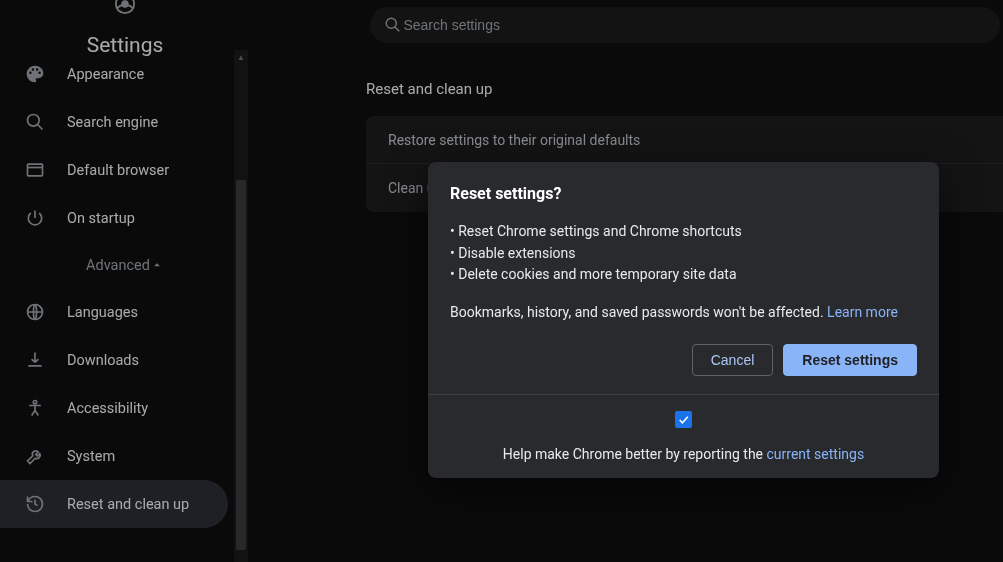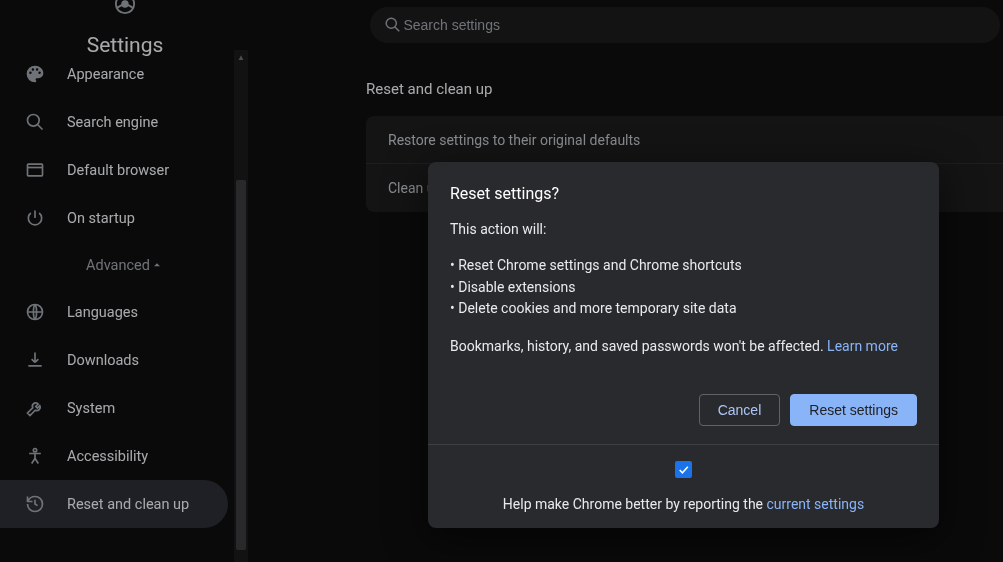--- a/index.html
+++ b/index.html
@@ -174,39 +174,39 @@
     top: 162px;
     width: 511px;
     background: #292a2d;
     border-radius: 8px;
     box-shadow: 0 10px 40px rgba(0,0,0,0.6);
     overflow: hidden;
   }
   .dialog-body { padding: 22px 22px 18px 22px; }
   .dialog-title {
     font-size: 16px;
-    font-weight: 400;
+    font-weight: 700;
     color: #fff;
     margin-bottom: 18px;
   }
   .dialog-intro {
     font-size: 14px;
     color: #e8eaed;
     margin-bottom: 18px;
   }
   .dialog-list {
     font-size: 14px;
     color: #e8eaed;
     line-height: 1.55;
     margin-bottom: 18px;
   }
   .dialog-note {
     font-size: 14px;
     color: #e8eaed;
-    margin-bottom: 40px;
+    margin-bottom: 24px;
   }
   .link { color: #8ab4f8; cursor: pointer; }
 
   .dialog-actions {
     display: flex;
     justify-content: flex-end;
     gap: 10px;
     align-items: center;
   }
   .btn {
@@ -220,21 +220,21 @@
   }
   .btn-secondary {
     background: transparent;
     border: 1px solid #5f6368;
     color: #adc6f7;
   }
   .btn-primary {
     background: #8ab4f8;
     border: 1px solid #8ab4f8;
     color: #202124;
-    font-weight: 400;
+    font-weight: 700;
   }
 
   .dialog-footer {
     border-top: 1.5px solid #3c4043;
     padding: 16px 22px;
     display: flex;
     align-items: center;
     gap: 18px;
     color: #e8eaed;
     font-size: 14px;
@@ -336,33 +336,33 @@
     <span class="nav-icon">
       <svg viewBox="0 0 24 24" fill="none" stroke="currentColor" stroke-width="2">
           <path d="M12 3v12m0 0l-4-4m4 4l4-4M4 19h16"></path>
         </svg>
     </span>
     <span>Downloads</span>
   </div>
   <div class="nav-item">
     <span class="nav-icon">
       <svg viewBox="0 0 24 24" fill="none" stroke="currentColor" stroke-width="2">
-          <path d="M14.7 6.3a4 4 0 00-5.4 5.4L3 18l3 3 6.3-6.3a4 4 0 005.4-5.4l-2.8 2.8-2-2 2.8-2.8z"></path>
-        </svg>
-    </span>
-    <span>System</span>
-  </div>
-  <div class="nav-item">
-    <span class="nav-icon">
-      <svg viewBox="0 0 24 24" fill="none" stroke="currentColor" stroke-width="2">
           <circle cx="12" cy="5" r="2"></circle>
           <path d="M5 9h14M12 9v6m0 0l-4 6m4-6l4 6"></path>
         </svg>
     </span>
     <span>Accessibility</span>
+  </div>
+  <div class="nav-item">
+    <span class="nav-icon">
+      <svg viewBox="0 0 24 24" fill="none" stroke="currentColor" stroke-width="2">
+          <path d="M14.7 6.3a4 4 0 00-5.4 5.4L3 18l3 3 6.3-6.3a4 4 0 005.4-5.4l-2.8 2.8-2-2 2.8-2.8z"></path>
+        </svg>
+    </span>
+    <span>System</span>
   </div>
   <div class="nav-item active">
     <span class="nav-icon">
       <svg viewBox="0 0 24 24" fill="none" stroke="currentColor" stroke-width="2">
           <path d="M3 12a9 9 0 109-9 9 9 0 00-8.5 6M3 3v6h6"></path>
           <path d="M12 7v5l3 2"></path>
         </svg>
     </span>
     <span>Reset and clean up</span>
   </div>
@@ -382,21 +382,20 @@
     <div class="card-row">
       <span>Clean up computer</span>
     </div>
   </div>
 </div>
 
 <div class="backdrop"></div>
 <div class="dialog">
   <div class="dialog-body">
     <div class="dialog-title">Reset settings?</div>
-    <div class="dialog-intro">This action will:</div>
     <div class="dialog-list">
       <div>• <span>Reset Chrome settings and Chrome shortcuts</span></div>
       <div>• <span>Disable extensions</span></div>
       <div>• <span>Delete cookies and more temporary site data</span></div>
     </div>
     <div class="dialog-note">
       <span>Bookmarks, history, and saved passwords won't be affected. </span><span class="link">Learn more</span>
     </div>
     <div class="dialog-actions">
       <button class="btn btn-secondary">Cancel</button>

